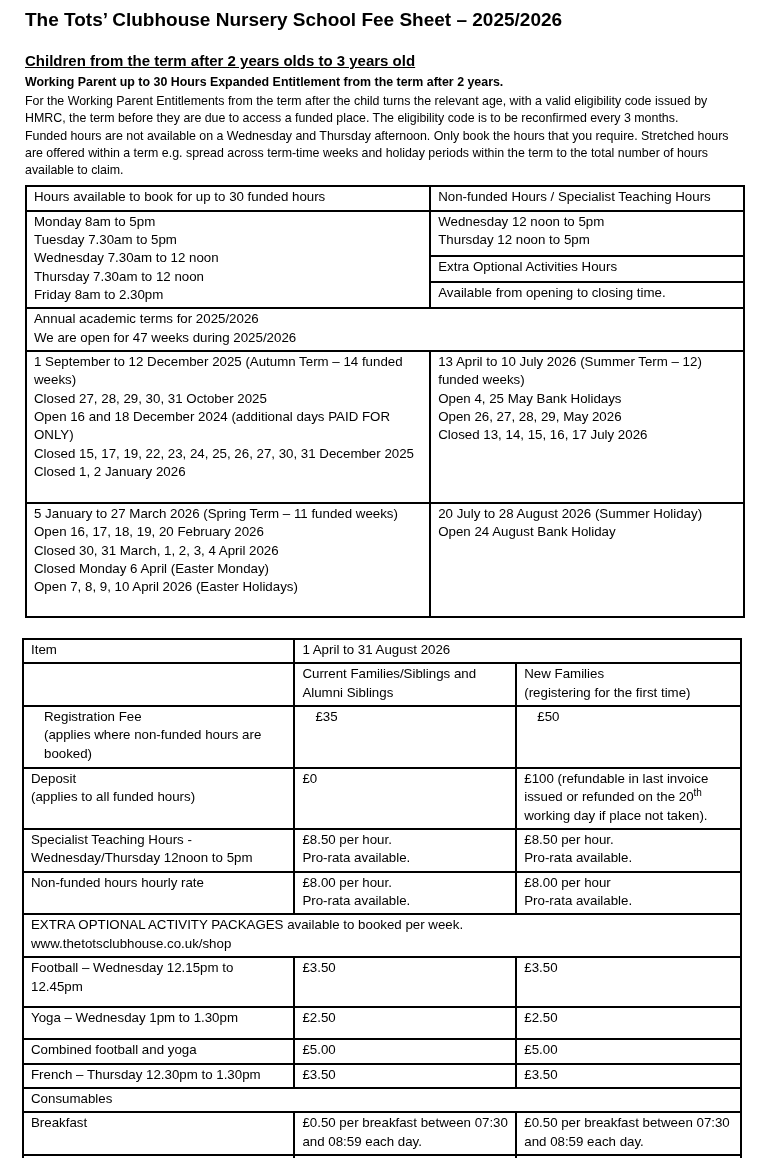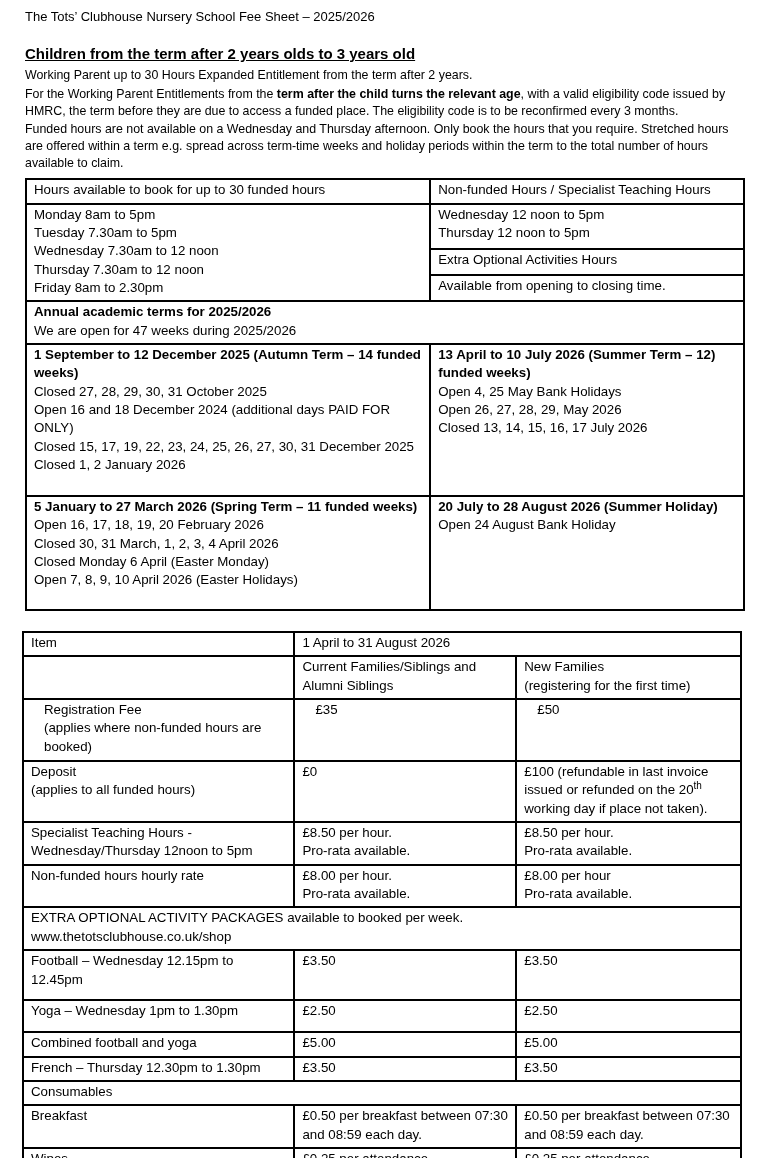--- a/index.html
+++ b/index.html
@@ -4,38 +4,38 @@
 <style>
   html, body { margin: 0; padding: 0; background: #ffffff; }
   body {
     width: 768px; height: 1158px;
     font-family: "Liberation Sans", sans-serif;
     color: #000; position: relative; overflow: hidden;
   }
   .doc { padding: 9px 23px 0 25px; }
 
   
-  .title { font-size: 13px; font-weight: normal; margin: 0 0 3px 0; }
+  .title { font-size: 19px; font-weight: bold; margin: 0 0 3px 0; }
   .subtitle { font-size: 15px; font-weight: bold; text-decoration: underline; margin: 0 4px 5px 0; display: inline-block; }
-  .note-bold { font-size: 12.4px; font-weight: normal; margin: 0 0 2px 0; line-height: 1.35; }
+  .note-bold { font-size: 12.4px; font-weight: bold; margin: 0 0 2px 0; line-height: 1.35; }
   .para { font-size: 12.4px; margin: 0 0 1px 0; line-height: 1.38; }
 
   
   table.t { border-collapse: collapse; table-layout: fixed; width: 720px; }
   .t td, .t th {
     border: 2px solid #000;
     padding: 1px 7px 3px 7px;
     vertical-align: top;
     font-size: 13.3px;
     line-height: 1.38;
     text-align: left;
     font-weight: normal;
     word-wrap: break-word;
   }
-  .b { font-weight: bold; }
+  .b { font-weight: normal; }
   .center { text-align: center; }
   .pre { white-space: pre-line; }
   .line { display: block; }
 
   .t1 { margin: 6px 8px 0 0; }
   .t2 { margin: 20px 0 0 -3px; width: 723px; }
 
   
   tr.rh-reg  > td { height: 56px; padding-left: 20px; }
   tr.rh-dep  > td { height: 52px; }

